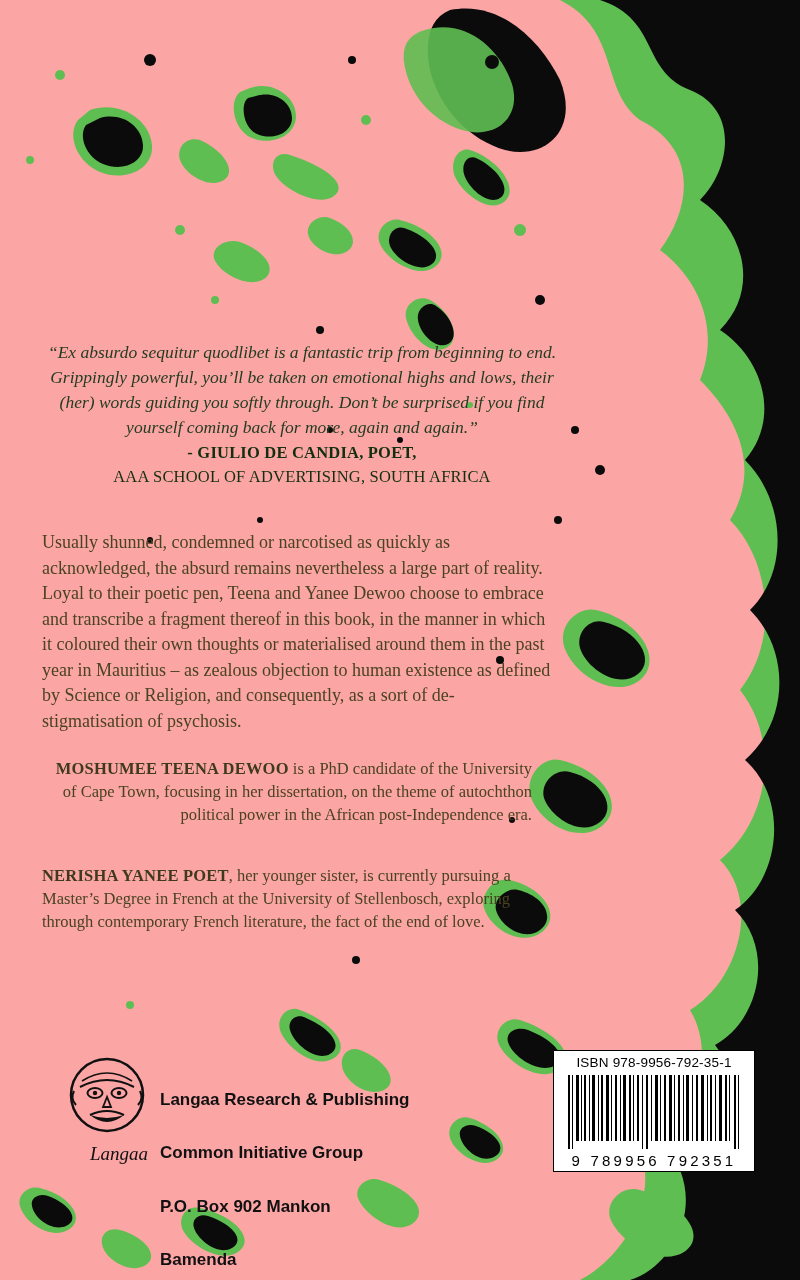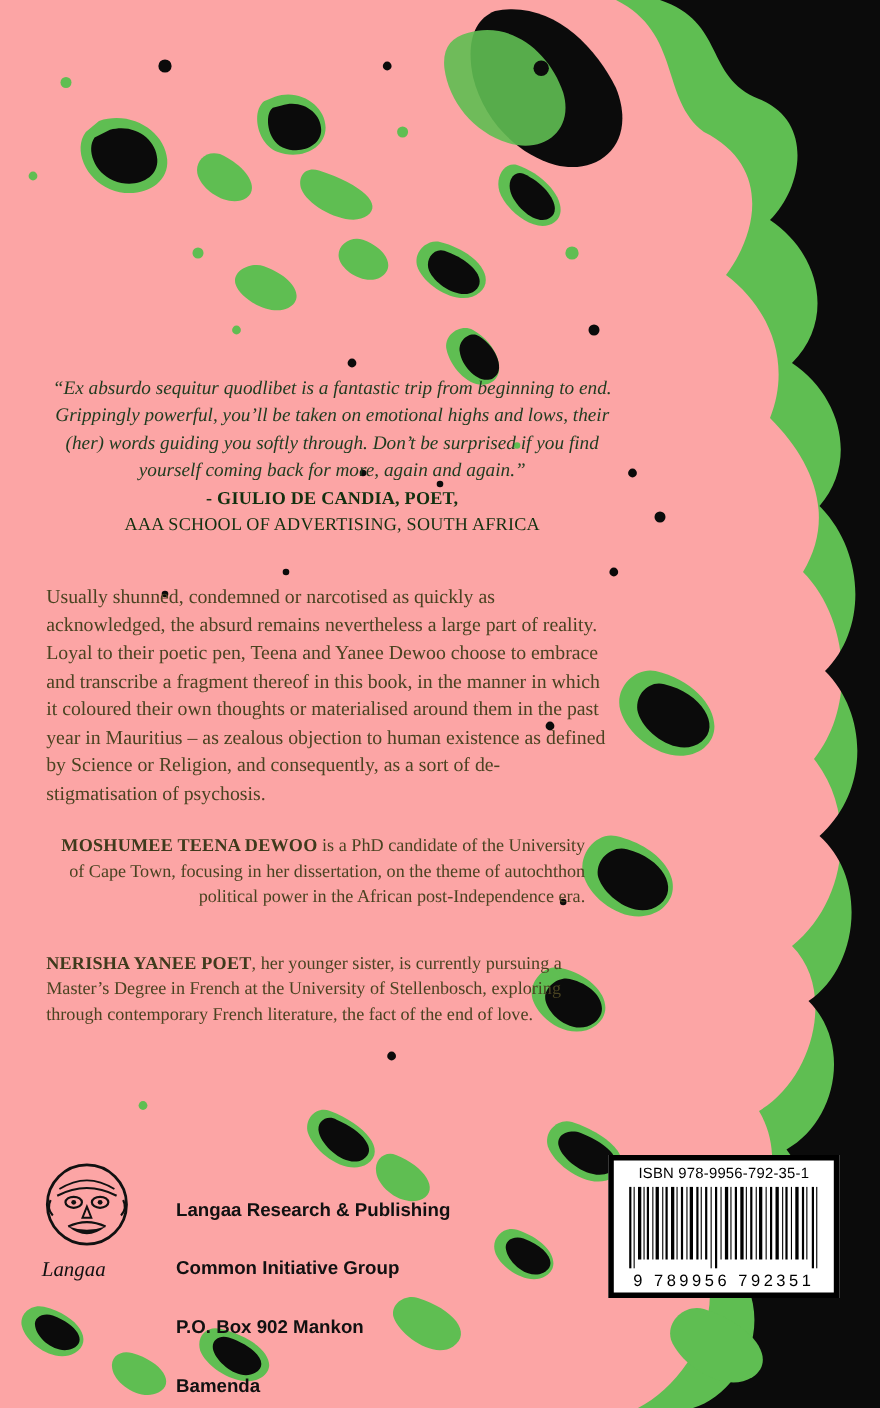--- a/index.html
+++ b/index.html
@@ -93,41 +93,41 @@
     font-family: "Liberation Sans", sans-serif;
     font-weight: bold;
     font-size: 17px;
     line-height: 1.25;
     color: #111;
   }
   .pub-block div { white-space: nowrap; margin-top: 32px; }
 
   .logo-wrap {
     position: absolute;
-    left: 38px;
+    left: 52px;
     top: 1055px;
     width: 96px;
-    text-align: left;
+    text-align: right;
   }
   .logo-name {
     font-family: "Liberation Serif", serif;
     font-style: italic;
     font-size: 19px;
     color: #111;
     margin-top: 2px;
   }
 
   
   .isbn-box {
     position: absolute;
     left: 553px;
     top: 1050px;
     width: 200px;
     background: #ffffff;
-    border: 5px solid #000000;
+    border: 1px solid #000000;
     padding: 4px 0 2px 0;
   }
   .isbn-text {
     font-family: "Liberation Sans", sans-serif;
     font-size: 13.5px;
     color: #000;
     text-align: center;
     letter-spacing: 0.2px;
     margin-bottom: 3px;
   }

